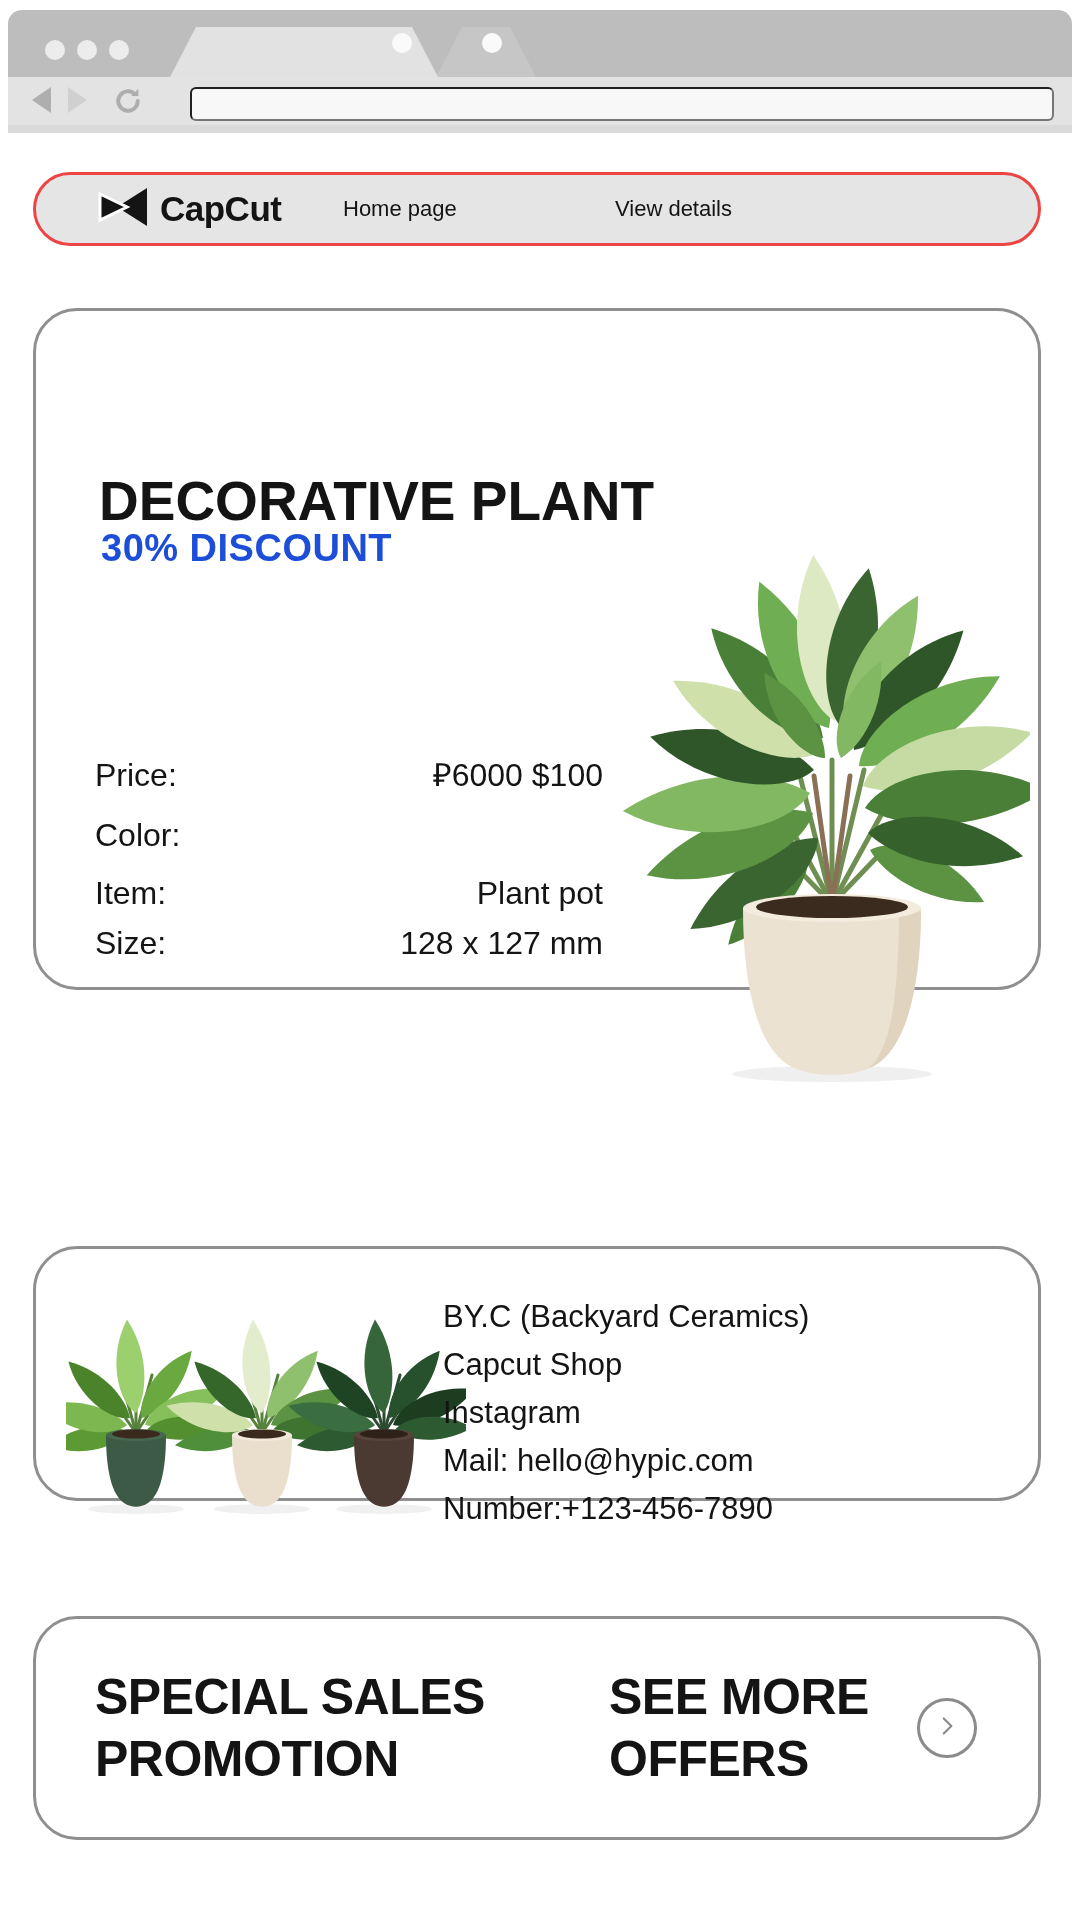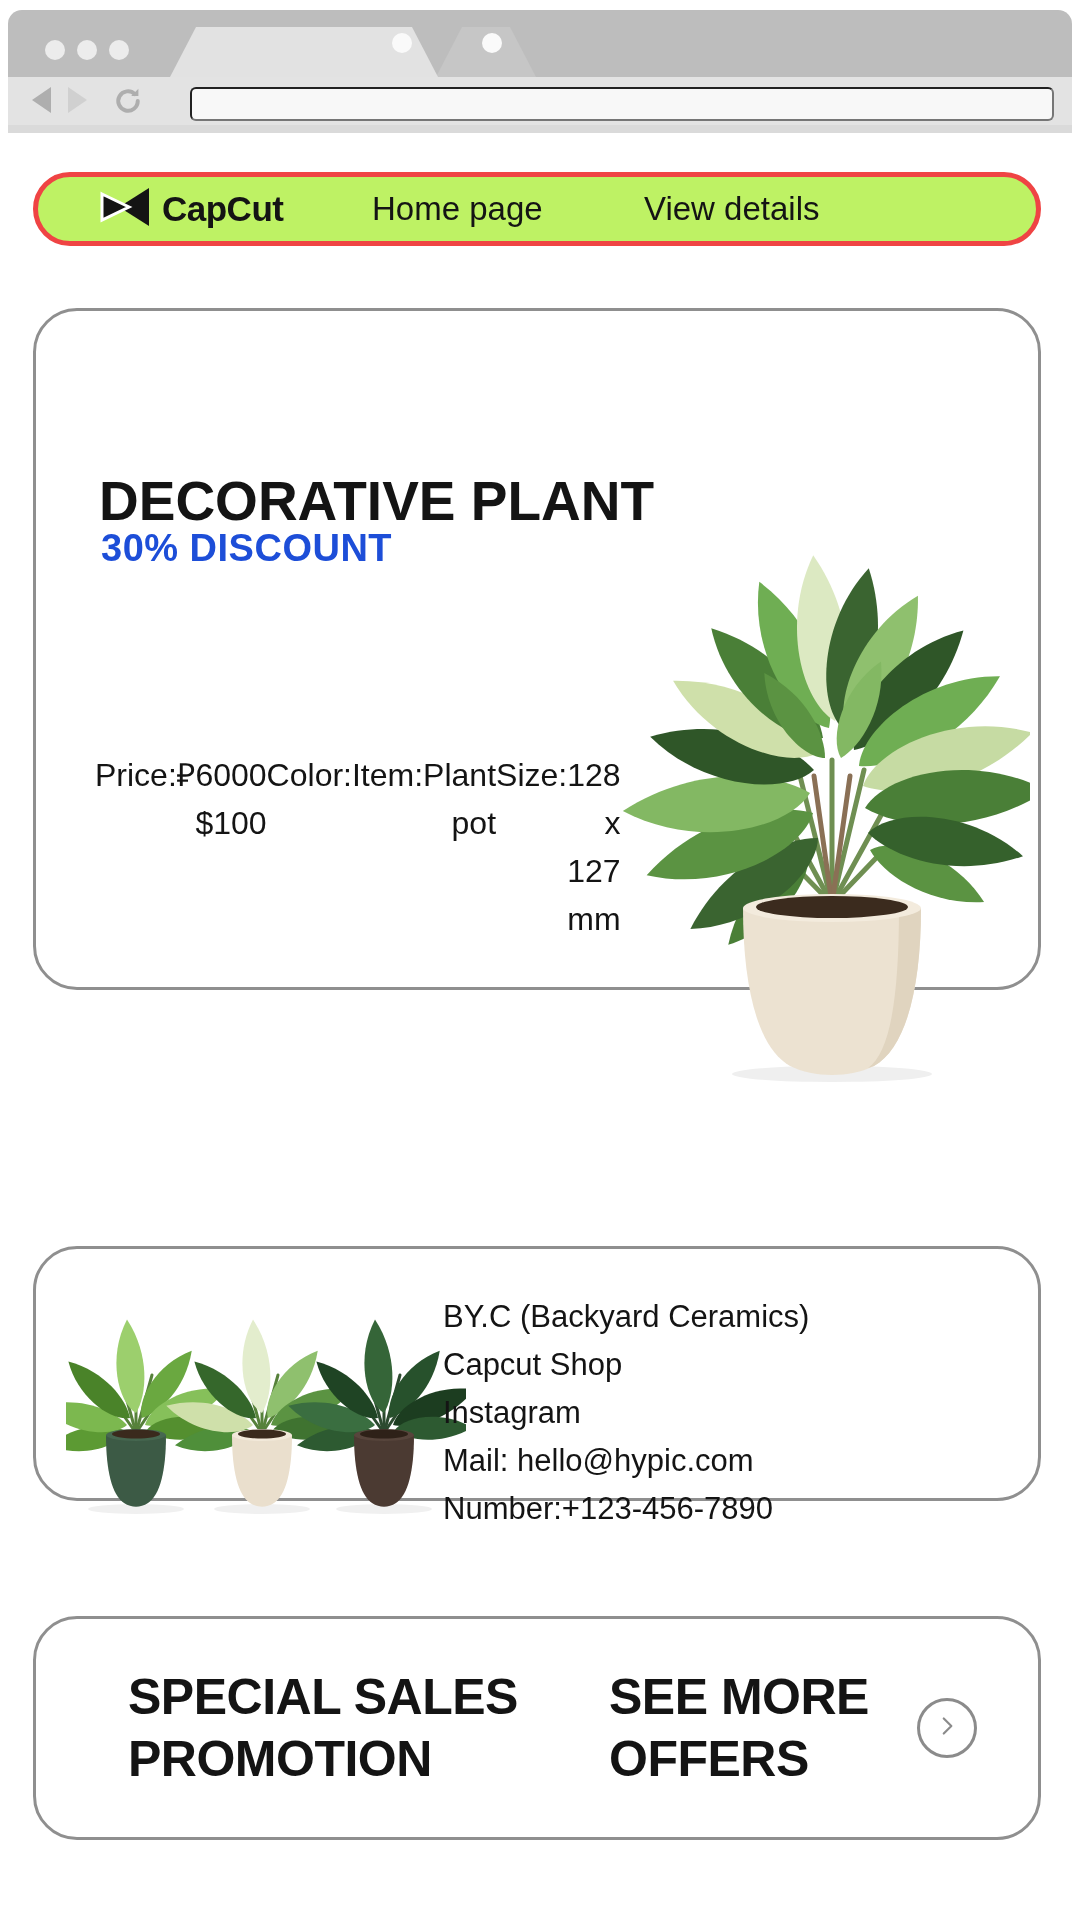--- a/index.html
+++ b/index.html
@@ -16,45 +16,45 @@
   .tab-inactive{left:428px;width:100px;background:#c6c6c6;clip-path:polygon(26px 0, calc(100% - 26px) 0, 100% 100%, 0 100%);z-index:1;}
   .tab-dot{position:absolute;top:6px;width:20px;height:20px;border-radius:50%;background:#fafafa;}
   .chrome-nav{position:absolute;left:0;top:67px;width:100%;height:48px;background:#e3e3e3;}
   .tri{position:absolute;top:10px;width:0;height:0;border-top:13px solid transparent;border-bottom:13px solid transparent;}
   .tri-back{left:24px;border-right:19px solid #aeaeae;}
   .tri-fwd{left:60px;border-left:19px solid #d0d0d0;}
   .reload{position:absolute;left:104px;top:8px;width:32px;height:32px;}
   .urlbar{position:absolute;left:182px;top:10px;width:856px;height:28px;border-radius:6px;background:#f8f8f8;}
   .chrome-bottom{position:absolute;left:0;top:115px;width:100%;height:8px;background:#dadada;}
   
-  .pill{position:absolute;left:33px;top:172px;width:1008px;height:74px;border:5px solid #ef4444;border-radius:40px;background:#bef264;box-sizing:border-box;}
+  .pill{position:absolute;left:33px;top:172px;width:1008px;height:74px;border:3px solid #ef4444;border-radius:40px;background:#e5e5e5;box-sizing:border-box;}
   .brand{position:absolute;left:60px;top:50%;transform:translateY(-50%);display:flex;align-items:center;gap:10px;}
   .brand-text{font-size:35px;font-weight:700;letter-spacing:-0.5px;}
-  .nav-link{position:absolute;top:50%;transform:translateY(-50%);font-size:33px;color:#141414;cursor:pointer;margin-left:27px;}
+  .nav-link{position:absolute;top:50%;transform:translateY(-50%);font-size:22px;color:#141414;cursor:pointer;}
   .link-home{left:307px;}
   .link-details{left:579px;}
   
   .card{position:absolute;left:33px;width:1008px;border:3px solid #8f8f8f;border-radius:44px;background:#fff;box-sizing:border-box;}
   .card-product{top:308px;height:682px;}
   .card-contact{top:1246px;height:255px;}
   .card-promo{top:1616px;height:224px;border-width:3.5px;}
   
   .p-title{position:absolute;left:63px;top:158px;font-size:55px;font-weight:700;letter-spacing:0;}
   .p-discount{position:absolute;left:65px;top:216px;font-size:38px;font-weight:600;color:#1d4ed8;letter-spacing:0.5px;}
-  .details{position:absolute;left:59px;top:440px;width:508px;display:flex;flex-direction:row;}
+  .details{position:absolute;left:59px;top:440px;width:508px;display:flex;flex-direction:column;}
   .drow{display:flex;justify-content:space-between;font-size:32px;line-height:48px;}
   .dval{text-align:right;white-space:pre-line;}
   .gap12{height:12px;} .gap10{height:10px;} .gap2{height:2px;} .gap15{height:15px;}
   .plant-main{position:absolute;left:582px;top:197px;width:412px;height:574px;}
   .plant-trio{position:absolute;left:30px;top:64px;width:400px;height:212px;}
   
   .contact-text{position:absolute;left:407px;top:44px;font-size:31px;line-height:48px;}
   
   .promo-title{position:absolute;font-size:50px;font-weight:700;line-height:62px;letter-spacing:-0.5px;white-space:pre-line;top:50%;transform:translateY(-50%);}
-  .promo-left{left:59px;margin-left:33px;}
+  .promo-left{left:59px;}
   .promo-right{left:573px;}
   .arrow-btn{position:absolute;left:881px;top:50%;transform:translateY(-50%);width:54px;height:54px;border:3px solid #8b8b8b;border-radius:50%;background:#fff;display:flex;align-items:center;justify-content:center;cursor:pointer;}
 </style>
 </head>
 <body>
 
 <div class="chrome">
   <div class="chrome-top">
     <span class="win-dot" style="left:37px"></span>
     <span class="win-dot" style="left:69px"></span>

